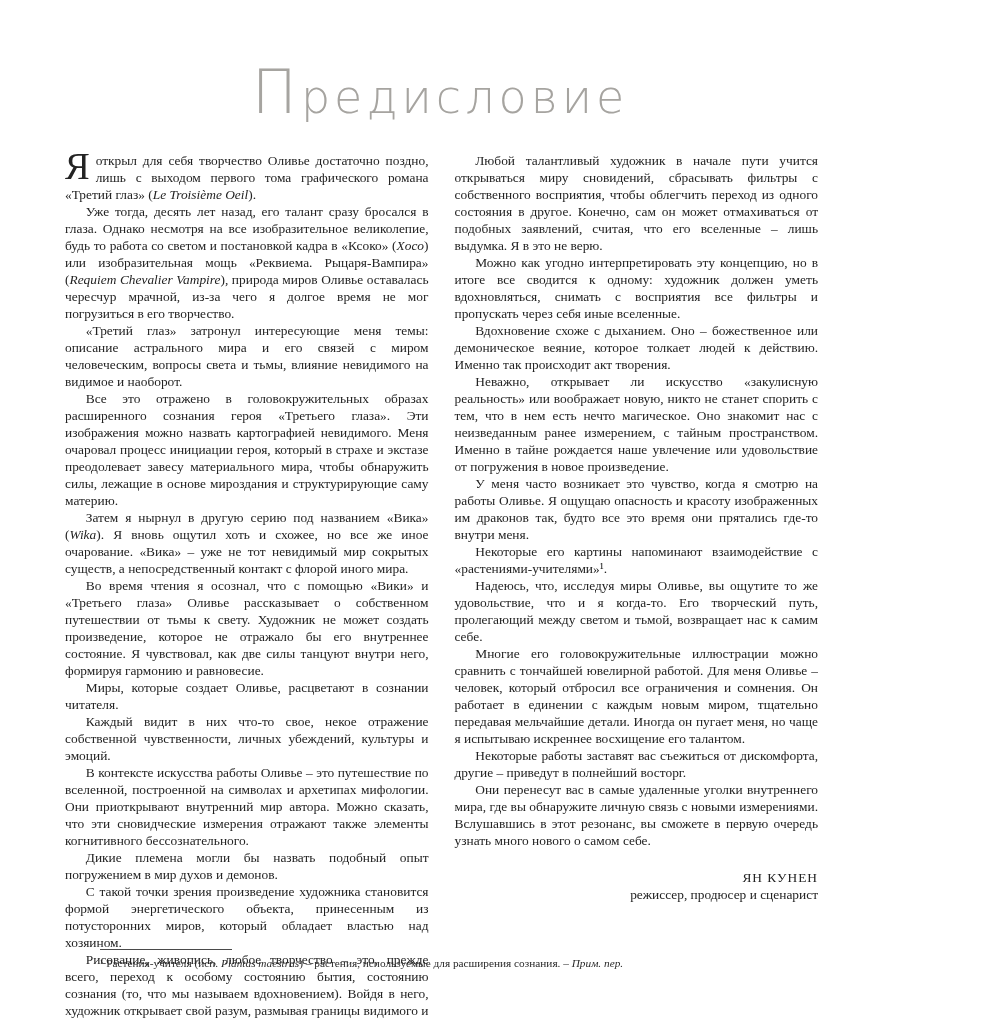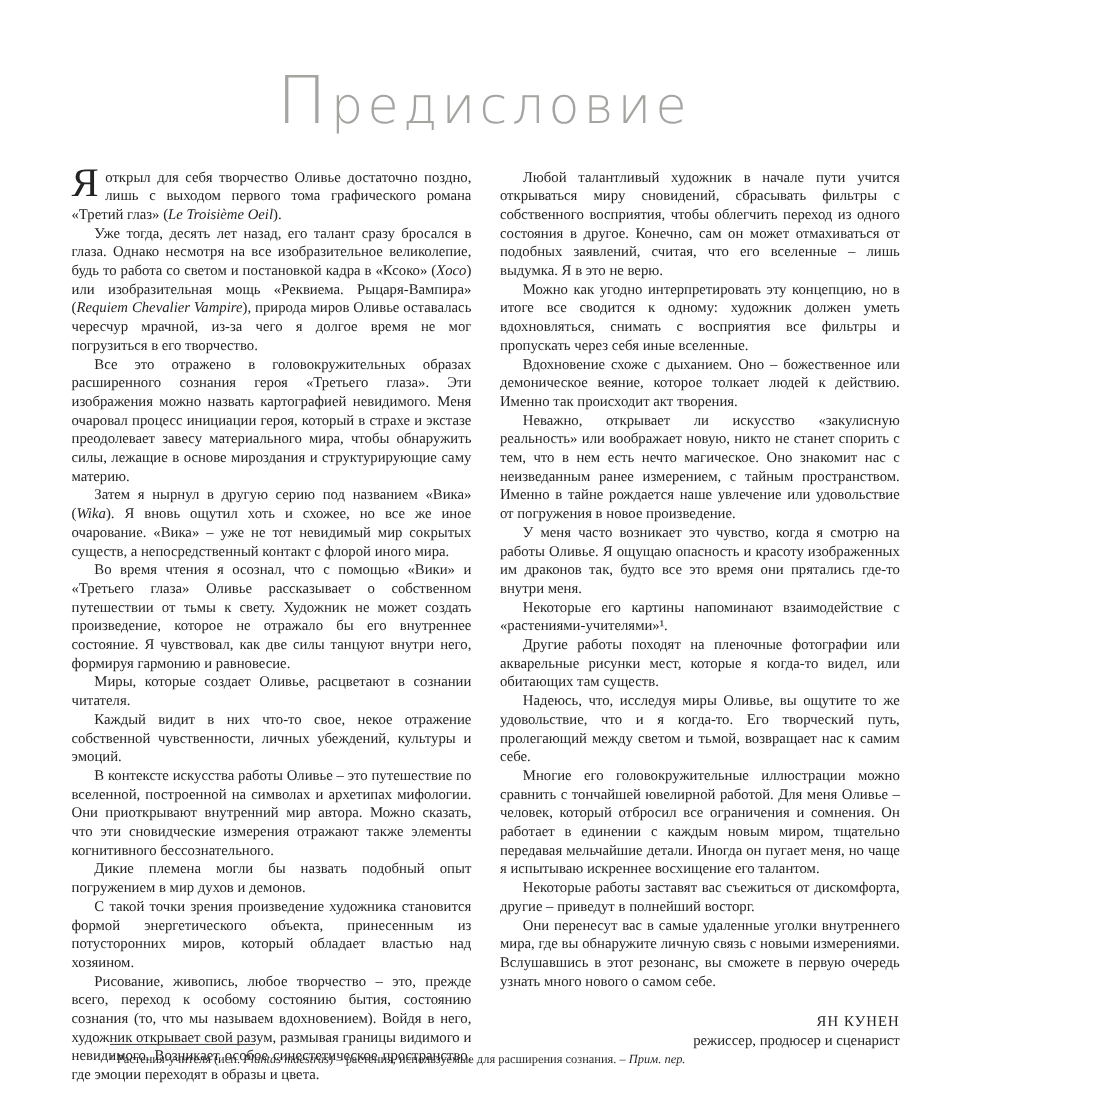--- a/index.html
+++ b/index.html
@@ -95,41 +95,41 @@
   </div>
 
   <div class="columns">
 
     <div class="col">
       <p class="para first">
         <span class="dropcap">Я</span><span>открыл для себя творчество Оливье достаточно поздно, лишь с выходом первого тома графического романа «Третий глаз» (<i>Le Troisième Oeil</i>).</span>
       </p>
       <div>
           <p class="para">Уже тогда, десять лет назад, его талант сразу бросался в глаза. Однако несмотря на все изобразительное великолепие, будь то работа со светом и постановкой кадра в «Ксоко» (<i>Xoco</i>) или изобразительная мощь «Реквиема. Рыцаря-Вампира» (<i>Requiem Chevalier Vampire</i>), природа миров Оливье оставалась чересчур мрачной, из-за чего я долгое время не мог погрузиться в его творчество.</p>
+          <p class="para">«Третий глаз» затронул интересующие меня темы: описание астрального мира и его связей с миром человеческим, вопросы света и тьмы, влияние невидимого на видимое и наоборот.</p>
           <p class="para">Все это отражено в головокружительных образах расширенного сознания героя «Третьего глаза». Эти изображения можно назвать картографией невидимого. Меня очаровал процесс инициации героя, который в страхе и экстазе преодолевает завесу материального мира, чтобы обнаружить силы, лежащие в основе мироздания и структурирующие саму материю.</p>
           <p class="para">Затем я нырнул в другую серию под названием «Вика» (<i>Wika</i>). Я вновь ощутил хоть и схожее, но все же иное очарование. «Вика» – уже не тот невидимый мир сокрытых существ, а непосредственный контакт с флорой иного мира.</p>
           <p class="para">Во время чтения я осознал, что с помощью «Вики» и «Третьего глаза» Оливье рассказывает о собственном путешествии от тьмы к свету. Художник не может создать произведение, которое не отражало бы его внутреннее состояние. Я чувствовал, как две силы танцуют внутри него, формируя гармонию и равновесие.</p>
           <p class="para">Миры, которые создает Оливье, расцветают в сознании читателя.</p>
           <p class="para">Каждый видит в них что-то свое, некое отражение собственной чувственности, личных убеждений, культуры и эмоций.</p>
           <p class="para">В контексте искусства работы Оливье – это путешествие по вселенной, построенной на символах и архетипах мифологии. Они приоткрывают внутренний мир автора. Можно сказать, что эти сновидческие измерения отражают также элементы когнитивного бессознательного.</p>
           <p class="para">Дикие племена могли бы назвать подобный опыт погружением в мир духов и демонов.</p>
           <p class="para">С такой точки зрения произведение художника становится формой энергетического объекта, принесенным из потусторонних миров, который обладает властью над хозяином.</p>
           <p class="para">Рисование, живопись, любое творчество – это, прежде всего, переход к особому состоянию бытия, состоянию сознания (то, что мы называем вдохновением). Войдя в него, художник открывает свой разум, размывая границы видимого и невидимого. Возникает особое синестетическое пространство, где эмоции переходят в образы и цвета.</p>
         </div>
     </div>
 
     <div class="col">
       <div>
           <p class="para">Любой талантливый художник в начале пути учится открываться миру сновидений, сбрасывать фильтры с собственного восприятия, чтобы облегчить переход из одного состояния в другое. Конечно, сам он может отмахиваться от подобных заявлений, считая, что его вселенные – лишь выдумка. Я в это не верю.</p>
           <p class="para">Можно как угодно интерпретировать эту концепцию, но в итоге все сводится к одному: художник должен уметь вдохновляться, снимать с восприятия все фильтры и пропускать через себя иные вселенные.</p>
           <p class="para">Вдохновение схоже с дыханием. Оно – божественное или демоническое веяние, которое толкает людей к действию. Именно так происходит акт творения.</p>
           <p class="para">Неважно, открывает ли искусство «закулисную реальность» или воображает новую, никто не станет спорить с тем, что в нем есть нечто магическое. Оно знакомит нас с неизведанным ранее измерением, с тайным пространством. Именно в тайне рождается наше увлечение или удовольствие от погружения в новое произведение.</p>
           <p class="para">У меня часто возникает это чувство, когда я смотрю на работы Оливье. Я ощущаю опасность и красоту изображенных им драконов так, будто все это время они прятались где-то внутри меня.</p>
           <p class="para">Некоторые его картины напоминают взаимодействие с «растениями-учителями»¹.</p>
-          <p class="para">Другие работы походят на пленочные фотографии или акварельные рисунки мест, которые я когда-то видел, или обитающих там существ.</p>
           <p class="para">Надеюсь, что, исследуя миры Оливье, вы ощутите то же удовольствие, что и я когда-то. Его творческий путь, пролегающий между светом и тьмой, возвращает нас к самим себе.</p>
           <p class="para">Многие его головокружительные иллюстрации можно сравнить с тончайшей ювелирной работой. Для меня Оливье – человек, который отбросил все ограничения и сомнения. Он работает в единении с каждым новым миром, тщательно передавая мельчайшие детали. Иногда он пугает меня, но чаще я испытываю искреннее восхищение его талантом.</p>
           <p class="para">Некоторые работы заставят вас съежиться от дискомфорта, другие – приведут в полнейший восторг.</p>
           <p class="para">Они перенесут вас в самые удаленные уголки внутреннего мира, где вы обнаружите личную связь с новыми измерениями. Вслушавшись в этот резонанс, вы сможете в первую очередь узнать много нового о самом себе.</p>
         </div>
       <div class="signature">
         <div class="sig-name">ЯН КУНЕН</div>
         <div>режиссер, продюсер и сценарист</div>
       </div>
     </div>

